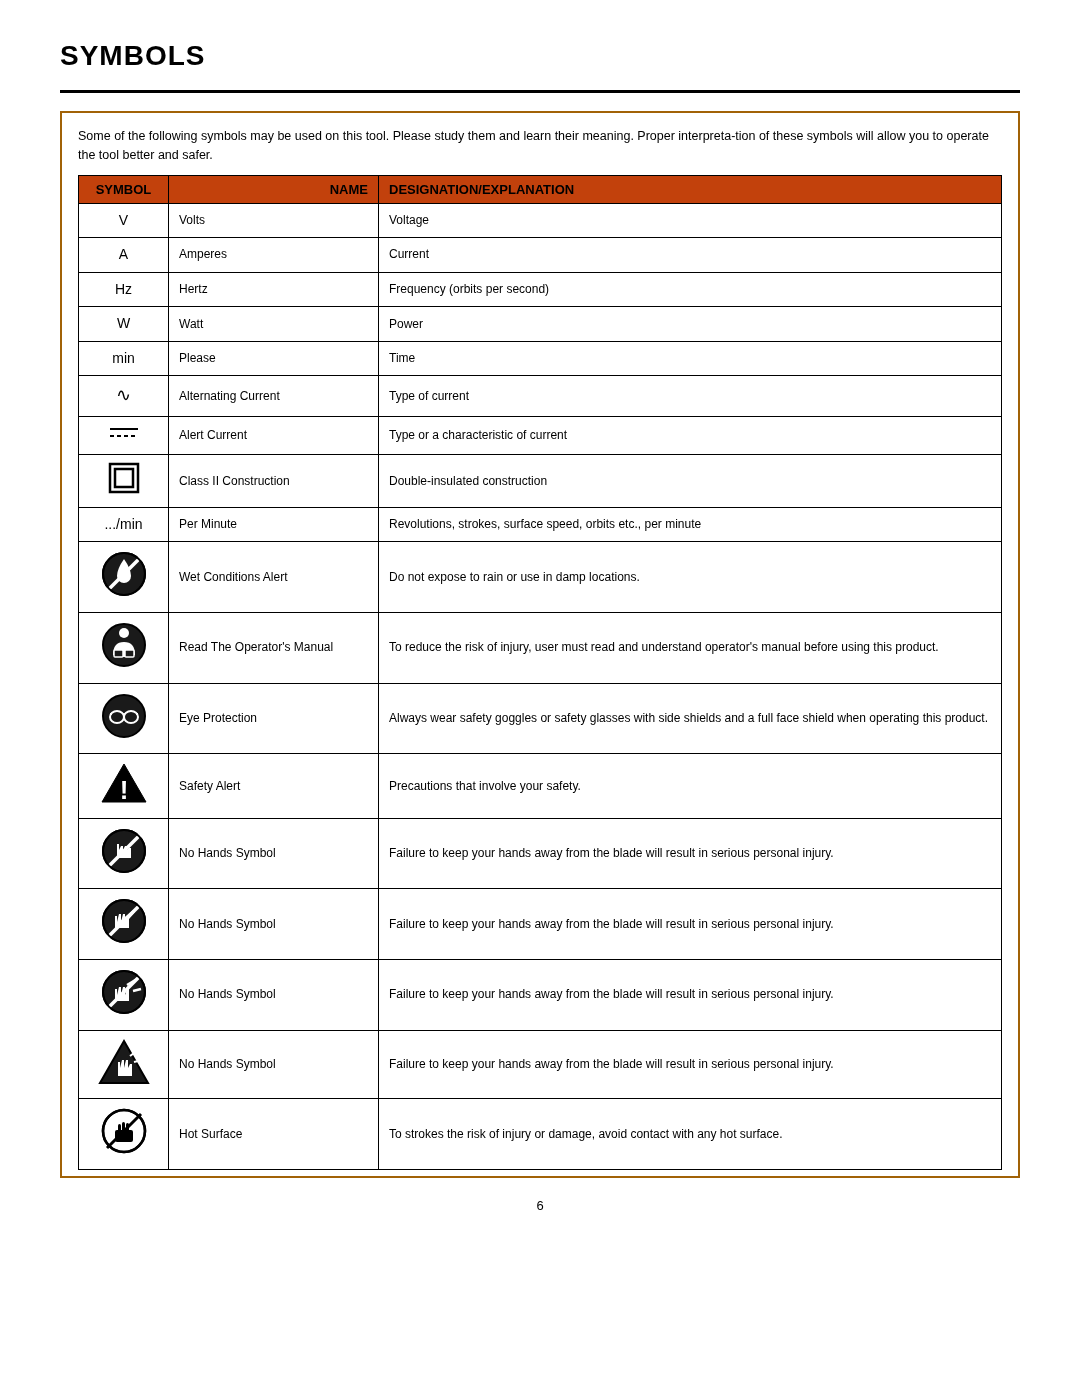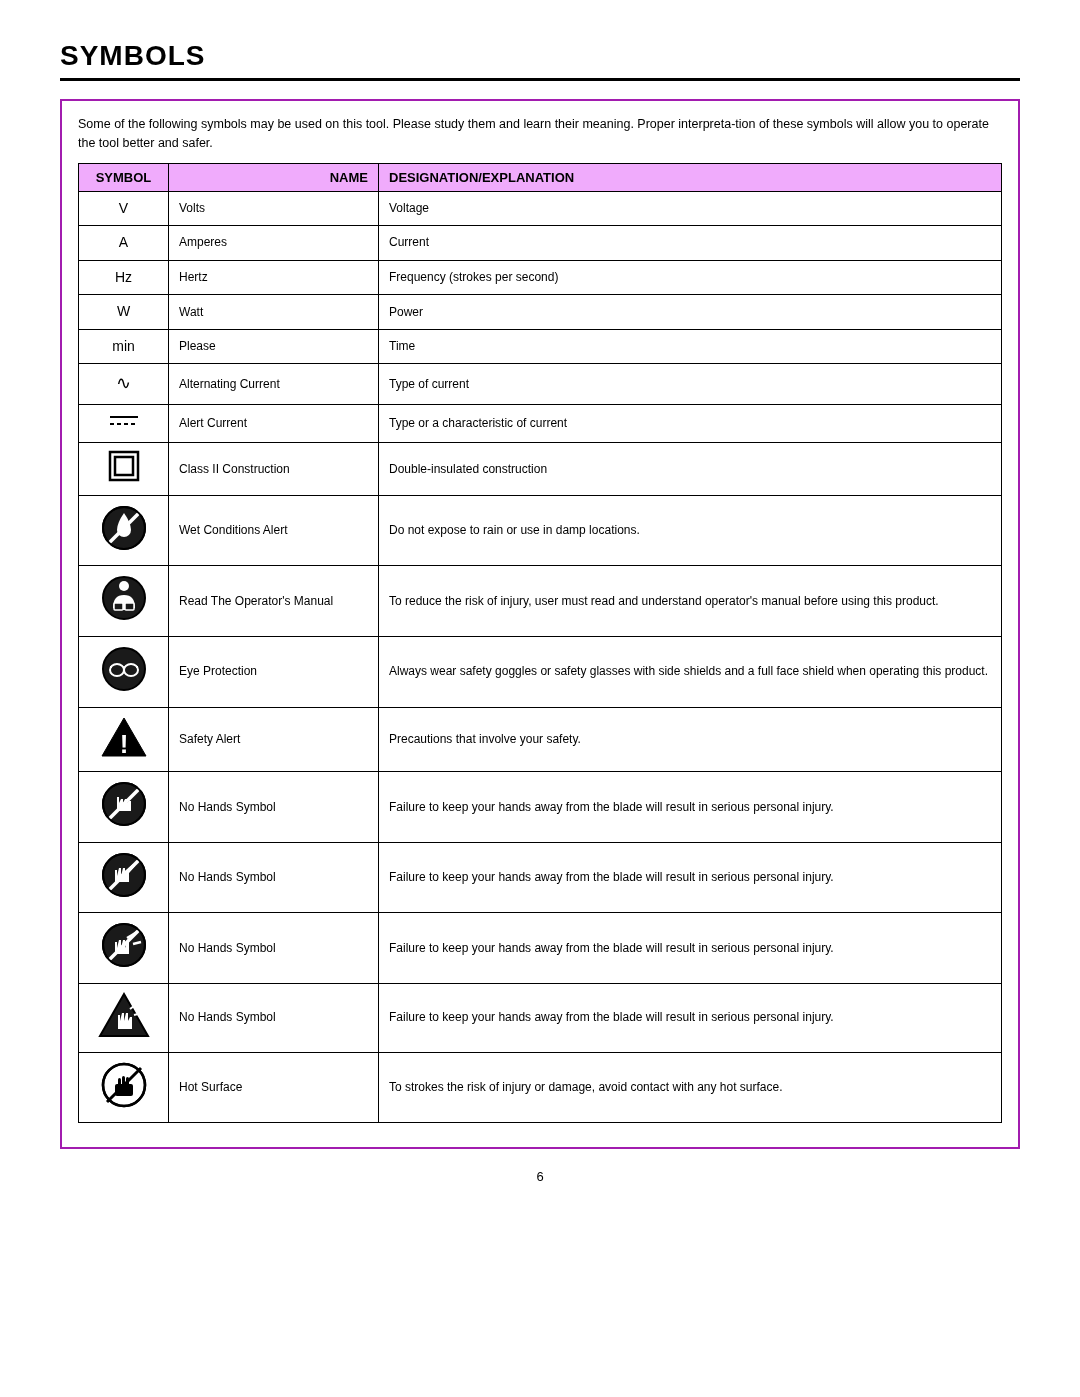--- a/index.html
+++ b/index.html
@@ -10,48 +10,48 @@
       color: #000;
       width: 1080px;
       min-height: 1397px;
       padding: 40px 60px 60px 60px;
     }
     h1 {
       font-size: 28px;
       font-weight: 900;
       letter-spacing: 1px;
       text-transform: uppercase;
-      margin-bottom: 6px;
+      margin-bottom: 18px;
       font-family: Arial, Helvetica, sans-serif;
     }
     .title-rule {
       border: none;
       border-top: 3px solid #000;
       margin-bottom: 18px;
     }
     .outer-box {
-      border: 2px solid #a21caf;
-      padding: 14px 16px 24px 16px;
+      border: 2px solid #a16207;
+      padding: 14px 16px 6px 16px;
     }
     .intro-text {
       font-size: 12.5px;
       line-height: 1.5;
       margin-bottom: 10px;
     }
     table {
       width: 100%;
       border-collapse: collapse;
     }
     thead tr th {
       border: 1px solid #000;
       padding: 6px 10px;
       text-align: left;
       font-weight: 900;
       font-size: 13px;
-      background: #f0abfc;
+      background: #c2410c;
       margin-top: 10px;
     }
     thead tr th:first-child {
       width: 90px;
       text-align: center;
     }
     thead tr th:nth-child(2) {
       width: 210px;
       text-align: right;
     }
@@ -106,21 +106,21 @@
           <td>Voltage</td>
         </tr>
         <tr>
           <td><span class="symbol-text">A</span></td>
           <td>Amperes</td>
           <td>Current</td>
         </tr>
         <tr>
           <td><span class="symbol-text">Hz</span></td>
           <td>Hertz</td>
-          <td>Frequency (strokes per second)</td>
+          <td>Frequency (orbits per second)</td>
         </tr>
         <tr>
           <td><span class="symbol-text">W</span></td>
           <td>Watt</td>
           <td>Power</td>
         </tr>
         <tr>
           <td><span class="symbol-text">min</span></td>
           <td>Please</td>
           <td>Time</td>
@@ -140,20 +140,25 @@
         </tr>
         <tr>
           <td><svg width="32" height="32" viewBox="0 0 32 32">
         <rect x="2" y="2" width="28" height="28" fill="none" stroke="#000" stroke-width="2.5"></rect>
         <rect x="7" y="7" width="18" height="18" fill="none" stroke="#000" stroke-width="2.5"></rect>
       </svg></td>
           <td>Class II Construction</td>
           <td>Double-insulated construction</td>
         </tr>
         <tr>
+          <td><span class="symbol-text">.../min</span></td>
+          <td>Per Minute</td>
+          <td>Revolutions, strokes, surface speed, orbits etc., per minute</td>
+        </tr>
+        <tr>
           <td><svg width="50" height="50" viewBox="0 0 50 50">
         <circle cx="25" cy="25" r="21" fill="#1a1a1a" stroke="#000" stroke-width="2"></circle>
 
         <path d="M25 10 Q32 20 32 27 A7 7 0 0 1 18 27 Q18 20 25 10Z" fill="#fff"></path>
 
         <line x1="8" y1="42" x2="42" y2="8" stroke="#fff" stroke-width="3.5"></line>
         <circle cx="25" cy="25" r="21" fill="none" stroke="#000" stroke-width="2"></circle>
       </svg></td>
           <td>Wet Conditions Alert</td>
           <td>Do not expose to rain or use in damp locations.</td>

